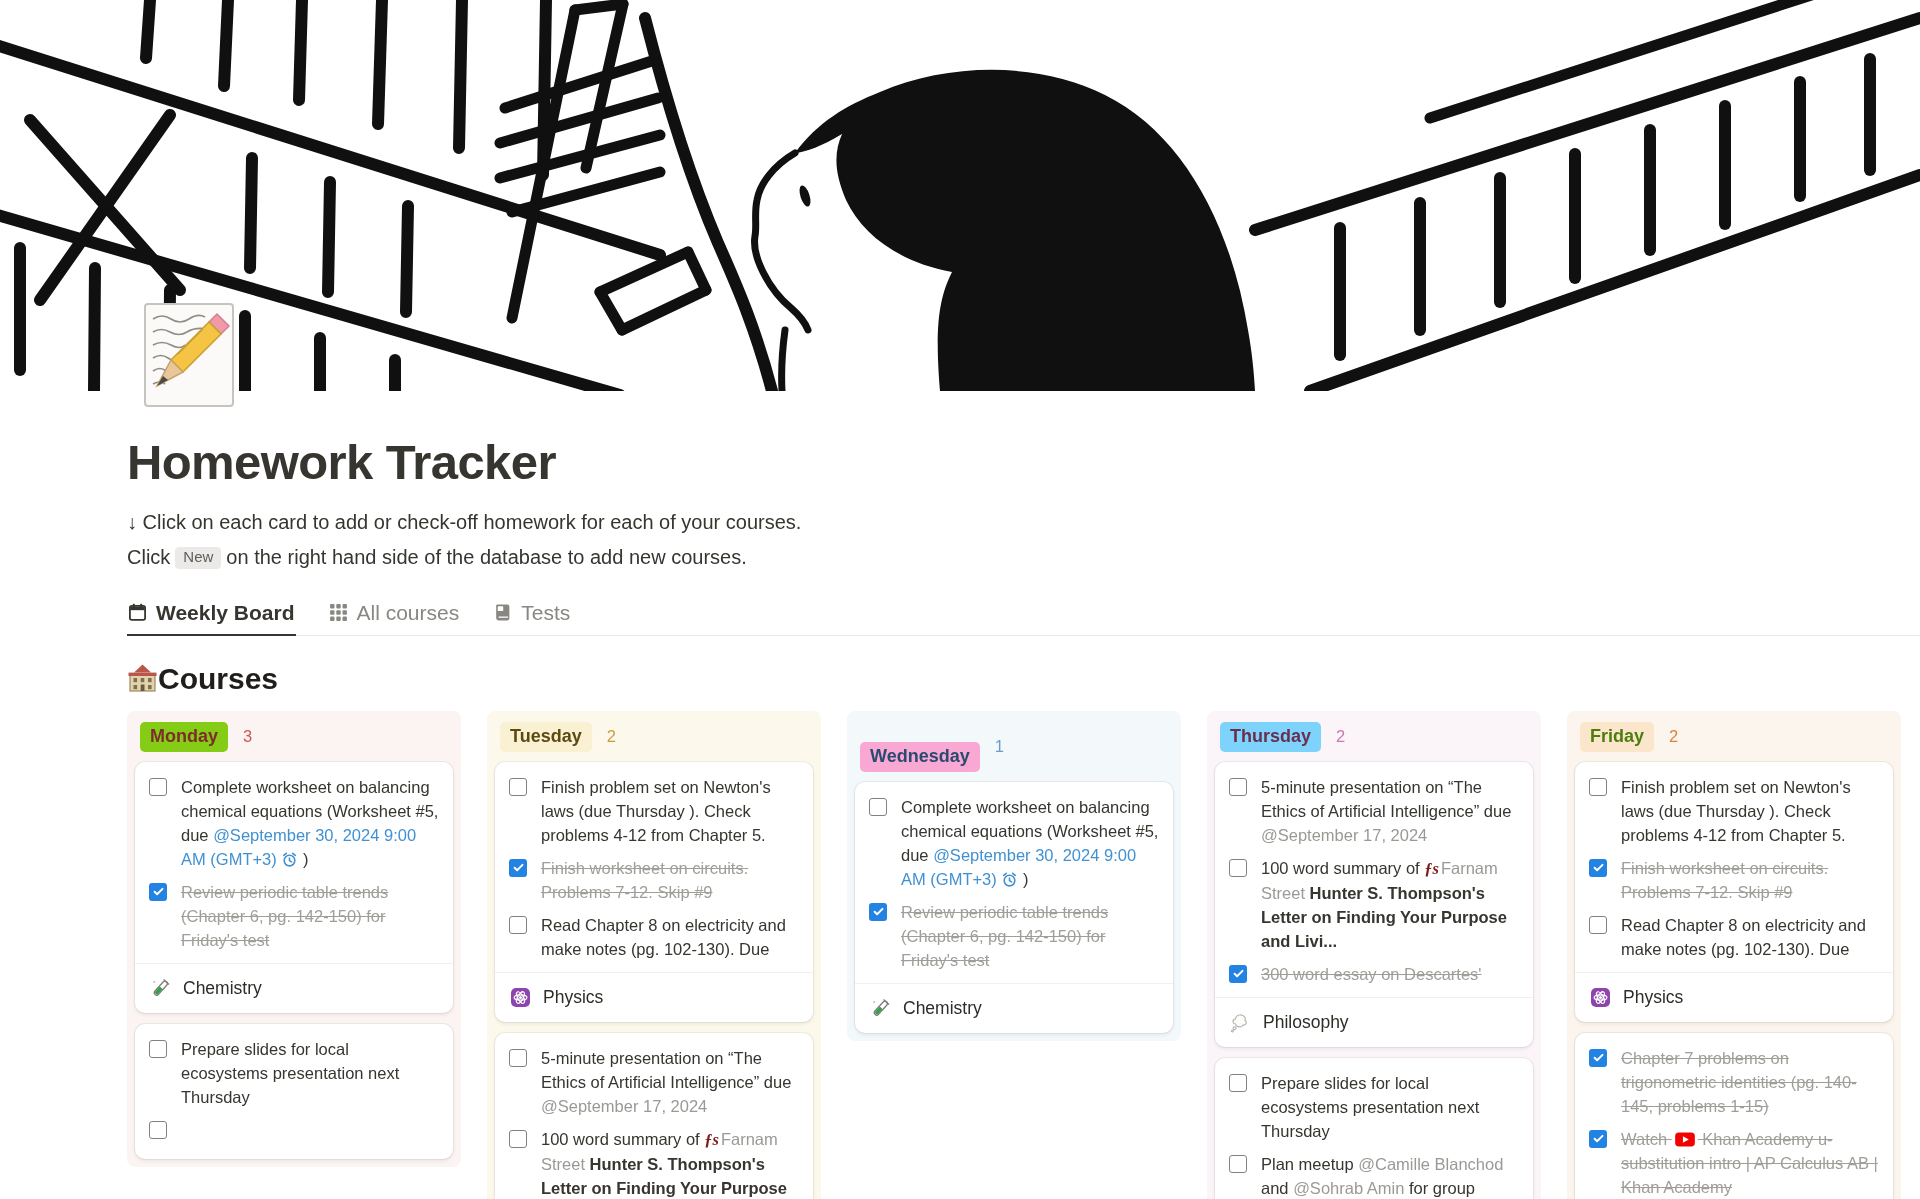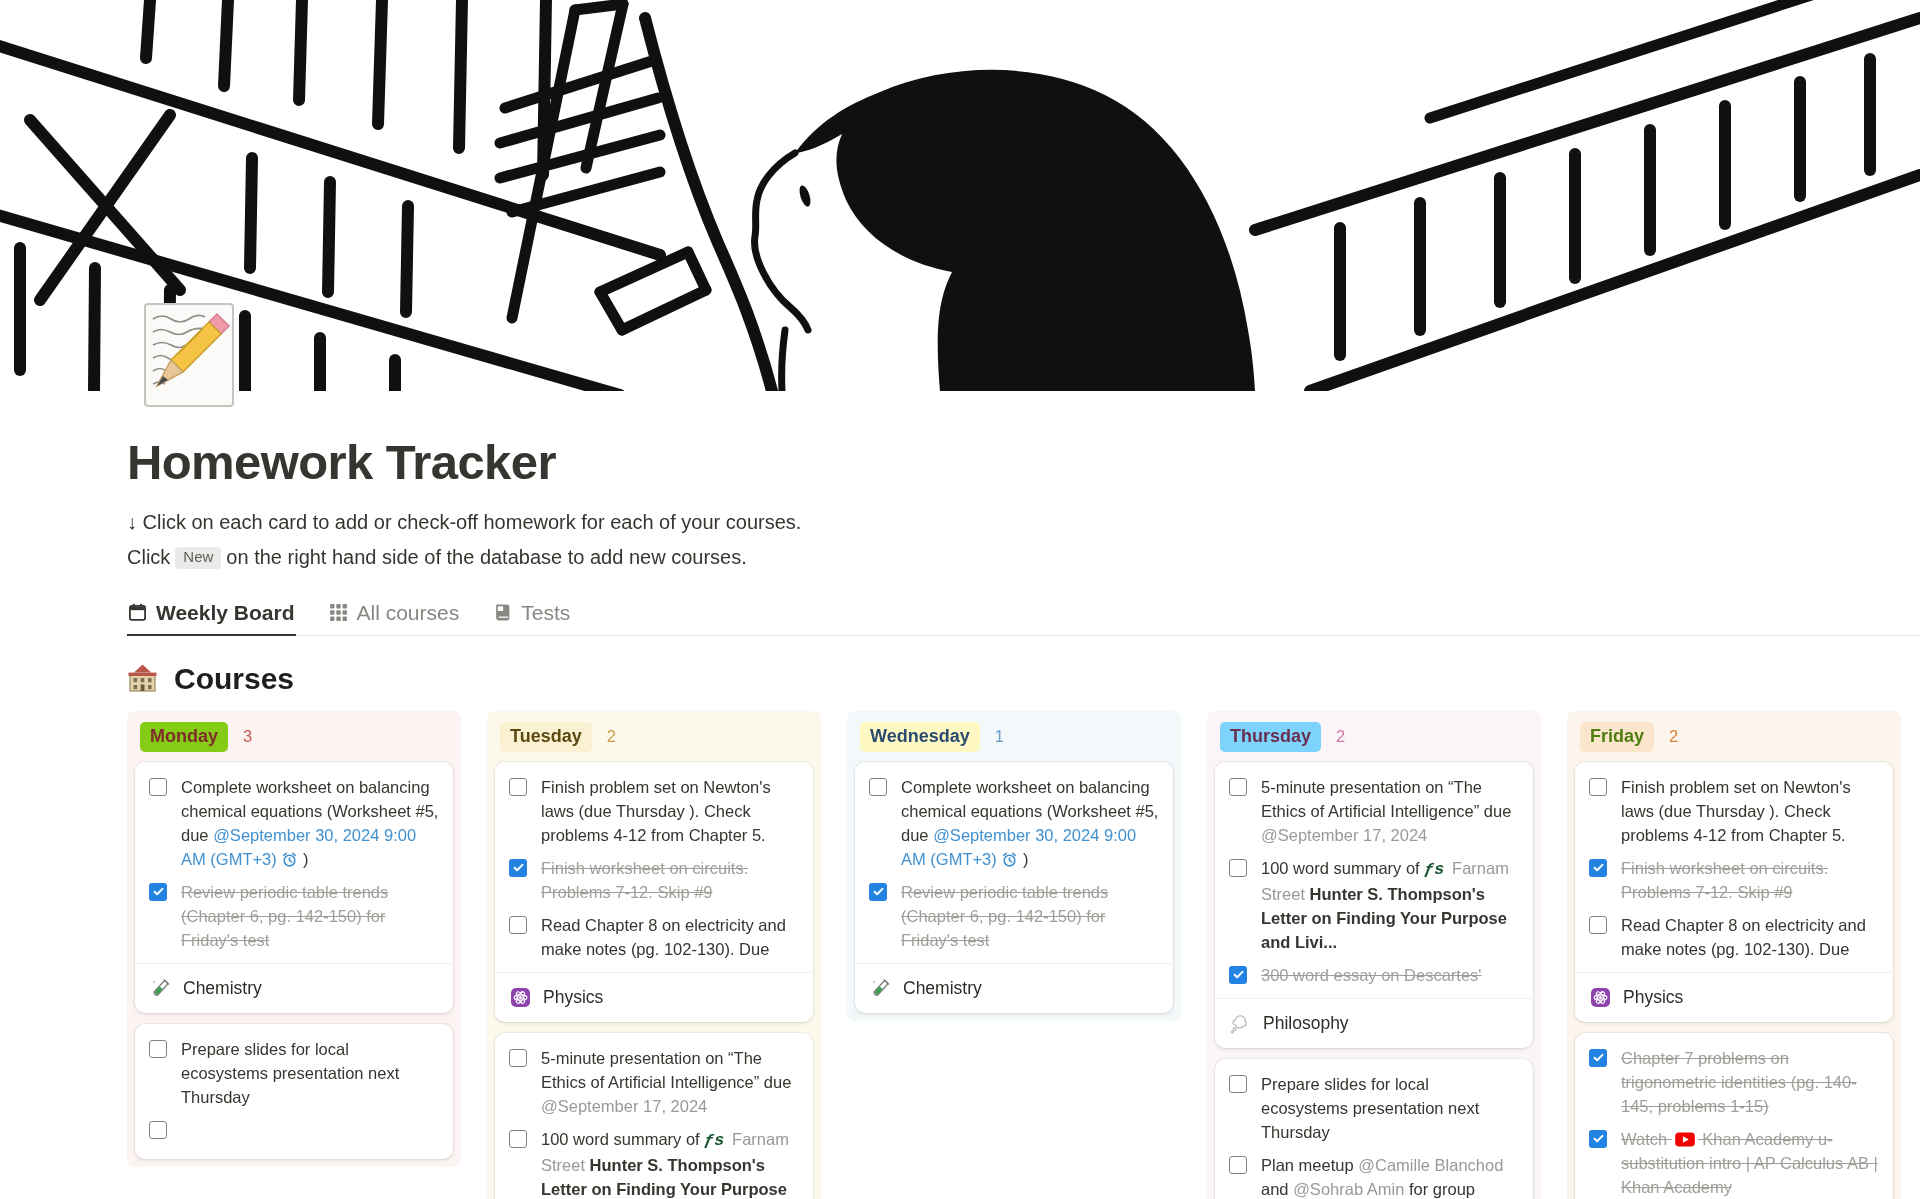--- a/index.html
+++ b/index.html
@@ -15,21 +15,21 @@
   .content{padding-left:127px;position:relative;}
   .page-title{margin:44px 0 0;font-size:49px;line-height:1.12;font-weight:700;letter-spacing:-0.6px;color:#37352f;}
   .desc{font-size:20px;line-height:30px;margin-top:17px;color:#37352f;}
   .desc2{margin-top:5px;}
   .kbd-new{display:inline-block;background:#eceae8;border-radius:4px;padding:1px 8px 3px;font-size:15px;line-height:18px;color:#5f5d59;margin:0 5px;vertical-align:2px;}
   .tabs{margin-top:24px;display:flex;gap:32px;border-bottom:1px solid #ebeae8;width:1793px;}
   .tab{display:flex;align-items:center;gap:9px;padding:5px 1px 9px;font-size:21px;color:#898781;cursor:pointer;border-bottom:2.5px solid transparent;margin-bottom:-1px;}
   .tab.active{color:#37352f;font-weight:600;border-bottom-color:#37352f;}
   .ticon{width:19px;height:19px;display:inline-flex;align-items:center;}
   .ticon svg{width:19px;height:19px;}
-  .courses-heading{margin-top:26px;display:flex;align-items:center;gap:16px;font-size:30px;font-weight:700;color:#1f1e1b;}
+  .courses-heading{margin-top:26px;display:flex;align-items:center;gap:0;font-size:30px;font-weight:700;color:#1f1e1b;}
   .hicon{width:31px;height:31px;display:inline-flex;}
   .board{margin-top:15px;display:flex;gap:26px;align-items:flex-start;}
   .column{width:334px;flex:0 0 auto;border-radius:8px;padding:8px;box-sizing:border-box;}
   .col-header{display:flex;align-items:center;gap:15px;padding:3px 5px 0;}
   .day-badge{font-size:18px;font-weight:600;padding:2px 10px 3px;border-radius:5px;line-height:25px;}
   .col-count{font-size:16.5px;font-weight:500;}
   .cards{margin-top:10px;display:flex;flex-direction:column;gap:11px;}
   .card{background:#fff;border-radius:10px;box-shadow:0 0 0 1px rgba(15,15,15,.055),0 2px 4px rgba(15,15,15,.07);overflow:hidden;cursor:pointer;}
   .card-body{padding:13px 14px 11px;display:flex;flex-direction:column;gap:9px;}
   .todo-row{display:flex;gap:14px;font-size:16.5px;line-height:24px;}
@@ -38,21 +38,21 @@
   .checkbox.checked svg{width:13px;height:13px;}
   .todo-text{flex:1;color:#37352f;word-wrap:break-word;}
   .todo-text.done{color:#a09e99;text-decoration:line-through;}
   .seg-date{color:#4191d1;}
   .seg-mention{color:#9b9995;}
   .seg-site{color:#9b9995;}
   .seg-strong{font-weight:600;color:#37352f;}
   .iseg{display:inline-block;text-decoration:none;}
   .icon-alarm svg{width:17px;height:17px;vertical-align:-3px;}
   .icon-yt svg{width:22px;height:15px;vertical-align:-2px;margin:0 2px;}
-  .icon-fs{color:#14532d;font-style:italic;font-weight:700;font-family:Liberation Mono, monospace;margin-right:8px;}
+  .icon-fs{color:#7f1d1d;font-style:italic;font-weight:700;font-family:Liberation Serif, serif;margin-right:2px;}
   .card-footer{border-top:1px solid #f0efec;padding:14px 15px;display:flex;align-items:center;gap:12px;font-size:17.5px;font-weight:500;color:#2f2d28;}
   .course-icon{width:21px;height:21px;display:inline-flex;}
   .course-icon svg{width:21px;height:21px;}
 </style>
 </head>
 <body>
 
 <div class="banner">
   <svg width="1920" height="391" viewBox="0 0 1920 391">
     <g stroke="#101010" stroke-width="12" stroke-linecap="round" fill="none">
@@ -311,21 +311,21 @@
               <div class="todo-row">
                 <div class="checkbox"></div>
                 <div class="todo-text"><span class="seg">100 word summary of </span><span class="iseg icon-fs">ƒs</span><span class="seg seg-site">Farnam Street </span><span class="seg seg-strong">Hunter S. Thompson's Letter on Finding Your Purpose and Livi...</span></div>
               </div>
             </div>
           </div>
         </div>
       </div>
       <div class="column" style="background: rgb(243, 248, 250);">
         <div class="col-header">
-          <span class="day-badge" style="background: #fef9c3; color: rgb(43, 74, 111);">Wednesday</span>
+          <span class="day-badge" style="background: #f9a8d4; color: rgb(43, 74, 111); margin-top: 20px;">Wednesday</span>
           <span class="col-count" style="color: rgb(109, 156, 201);">1</span>
         </div>
         <div class="cards">
           <div class="card">
             <div class="card-body">
               <div class="todo-row">
                 <div class="checkbox"></div>
                 <div class="todo-text"><span class="seg">Complete worksheet on balancing chemical equations (Worksheet #5, due </span><span class="seg seg-date">@September 30, 2024 9:00 AM (GMT+3) </span><span class="iseg icon-alarm"><svg viewBox="0 0 16 16" stroke="#4191d1" fill="none" stroke-width="1.5" stroke-linecap="round">
                       <circle cx="8" cy="9" r="5"></circle>
                       <path d="M8 6.6 V9 l2 1.2"></path>

